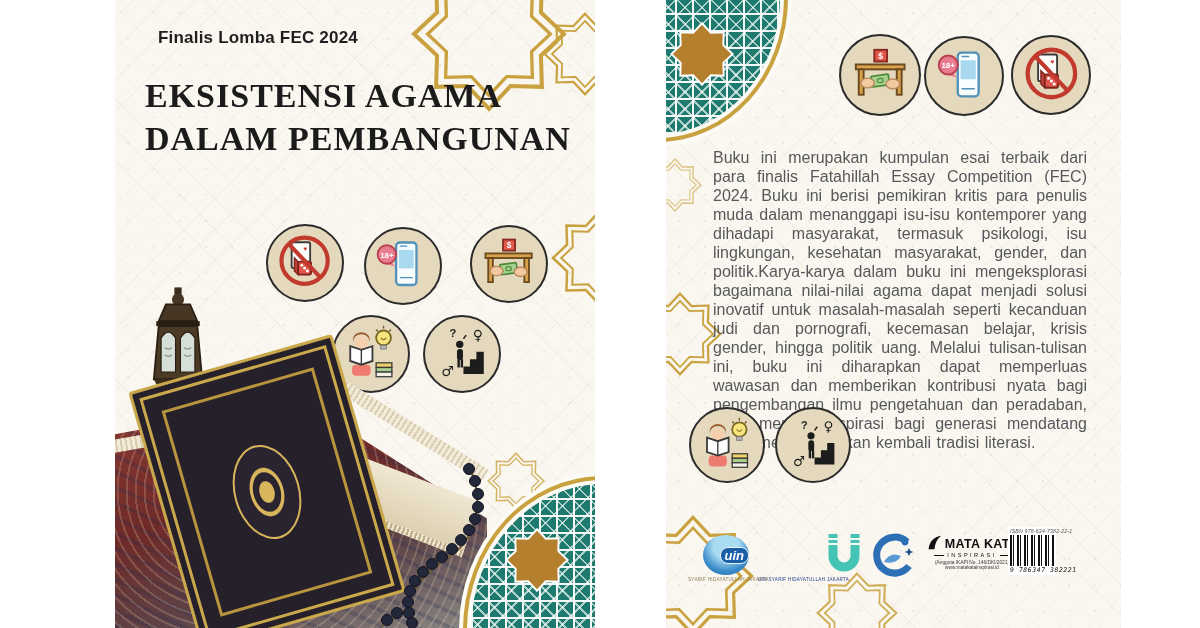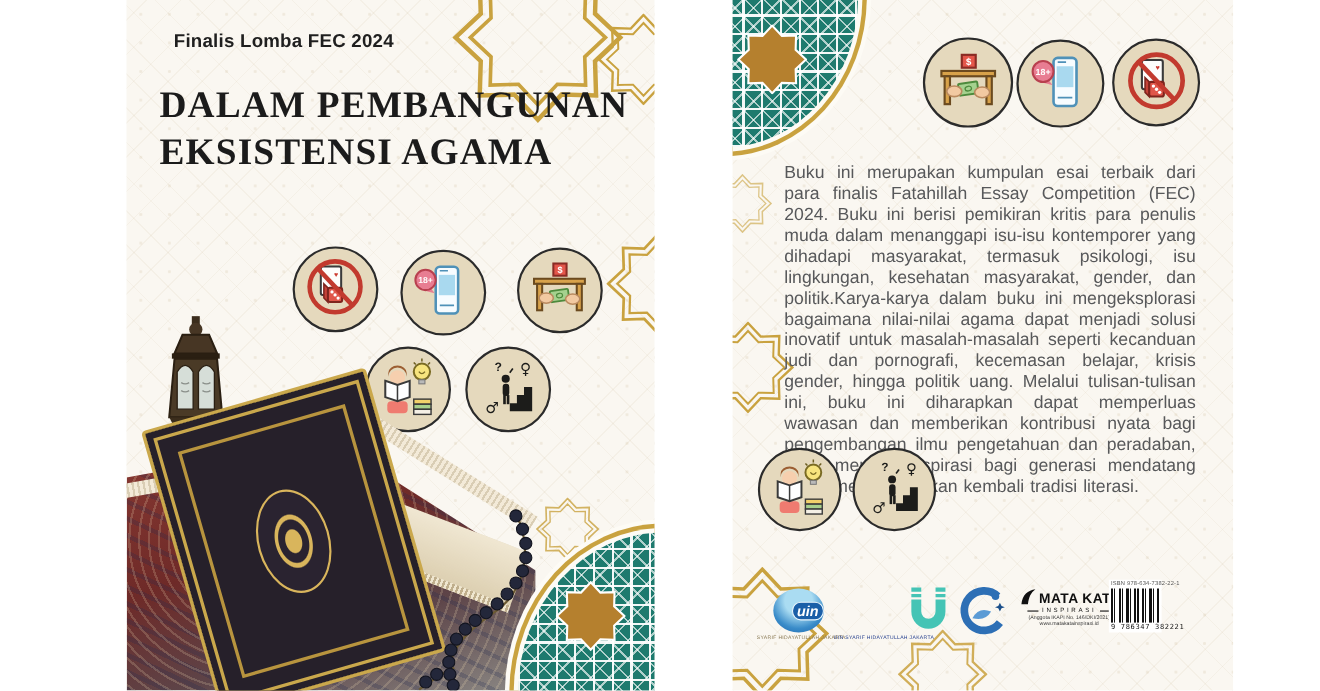--- a/index.html
+++ b/index.html
@@ -117,21 +117,21 @@
   .fresh-label { font-family:"Liberation Serif", serif; font-weight:bold; font-size:17px; color:#27418f; letter-spacing:0.5px; }
   .u-logo { position:absolute; left:160px; top:530px; width:36px; height:50px; }
   .wave-logo { position:absolute; left:202px; top:531px; width:48px; height:50px; }
   .matakata { position:absolute; left:256px; top:534px; width:100px; text-align:center; color:#0f0f0f; }
   .mk-row { display:flex; align-items:flex-end; justify-content:center; gap:2px; }
   .mk-name { font-size:12.5px; font-weight:800; letter-spacing:0.4px; white-space:nowrap; }
   .mk-sub { font-size:5.6px; letter-spacing:2.4px; margin-top:1px; display:flex; align-items:center; justify-content:center; gap:3px; }
   .mk-sub::before, .mk-sub::after { content:""; width:10px; height:1px; background:#0f0f0f; }
   .mk-ikapi { font-size:4.8px; color:#3a3a3a; margin-top:2px; }
   .mk-site { font-size:4.8px; color:#3a3a3a; }
-  .barcode { position:absolute; left:342px; top:527px; width:48px; background:#ffffff; padding:1px 2px; }
+  .barcode { position:absolute; left:342px; top:527px; width:48px; background:#ffffff; padding:1px 2px;font-style:italic; }
   .isbn-top { font-size:5.2px; color:#555; text-align:center; letter-spacing:0.2px; white-space:nowrap; }
   .bars {
     height:31px; margin-top:1px;
     background:repeating-linear-gradient(90deg,
       #111 0 2px, #fff 2px 3px, #111 3px 4px, #fff 4px 7px,
       #111 7px 9px, #fff 9px 10px, #111 10px 11px, #fff 11px 14px);
   }
   .isbn-digits { font-family:"DejaVu Sans Mono", monospace; font-size:6.4px; letter-spacing:0.6px; text-align:center; color:#111; white-space:nowrap; }
 
   .defs-svg { position:absolute; width:0; height:0; }
@@ -233,22 +233,22 @@
     <svg class="gstar" style="left:436px; top:210px; width:96px; height:96px;">
         <use href="#sym-star"></use>
       </svg>
     <svg class="gstar" style="left:372px; top:452px; width:58px; height:58px; opacity:.8;">
         <use href="#sym-star"></use>
       </svg>
 
     <div class="eyebrow">Finalis Lomba FEC 2024</div>
 
     <h1 class="main-title">
+      <span>EKSISTENSI AGAMA</span>
       <span>DALAM PEMBANGUNAN</span>
-      <span>EKSISTENSI AGAMA</span>
     </h1>
 
     <div class="circ" style="left:151px; top:224px; width:78px; height:78px;">
         <svg viewBox="0 0 64 64">
           <use href="#sym-nogambling"></use>
         </svg>
       </div>
     <div class="circ" style="left:249px; top:227px; width:78px; height:78px;">
         <svg viewBox="0 0 64 64">
           <use href="#sym-adult"></use>

